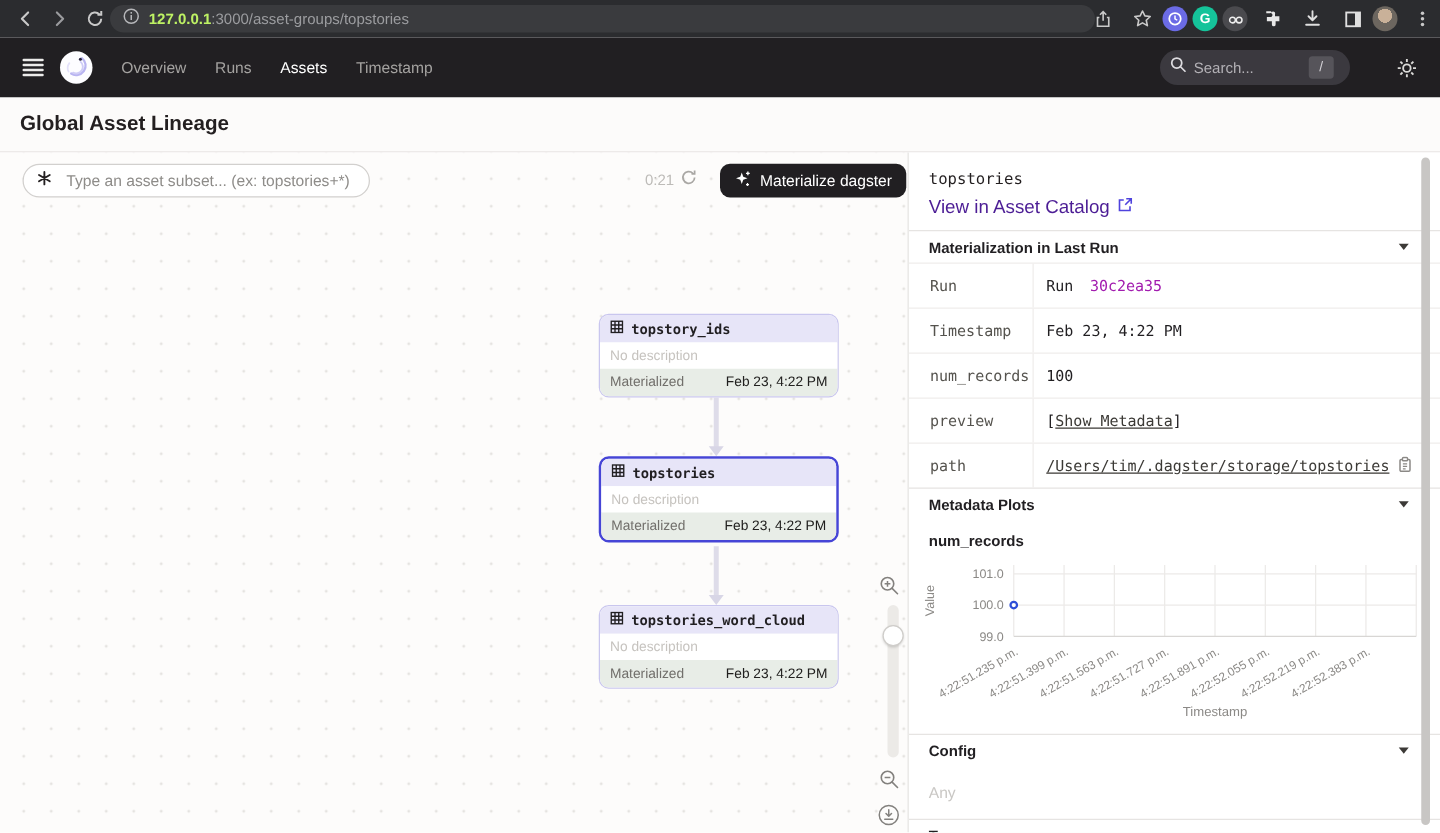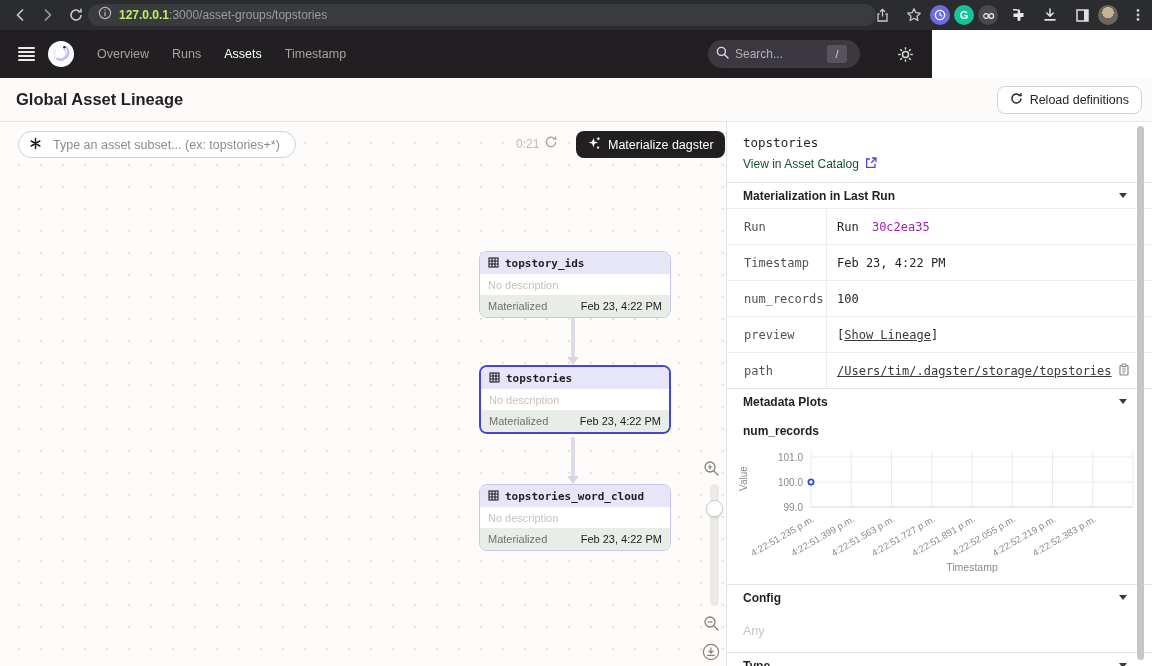--- a/index.html
+++ b/index.html
@@ -11,21 +11,21 @@
   .browser{position:absolute;top:0;left:0;width:1152px;height:30px;background:#2B2C2F;display:flex;align-items:center}
   .b-ic{width:24px;height:24px;display:flex;align-items:center;justify-content:center;margin-left:4px}
   .urlbar{position:absolute;left:88px;top:4px;width:788px;height:22px;background:#3A3B3E;border-radius:12px;display:flex;align-items:center;padding:0 10px;gap:7px}
   .url{font-size:12px;color:#9C9DA0;white-space:nowrap}
   .url b{color:#bef264;font-weight:bold}
   .b-right{position:absolute;right:2px;top:0;height:30px;display:flex;align-items:center;gap:4px}
   .extdot{width:20px;height:20px;border-radius:50%;display:flex;align-items:center;justify-content:center;font-size:11px;font-weight:bold;color:#fff}
   .avatar{width:20px;height:20px;border-radius:50%;background:radial-gradient(circle at 50% 38%,#C9B199 0 35%,#6C665F 36% 100%)}
 
   
-  .appnav{position:absolute;top:30px;left:0;width:932px;height:48px;background:#211F22;display:flex;align-items:center}
+  .appnav{position:absolute;top:30px;left:0;width:1152px;height:48px;background:#211F22;display:flex;align-items:center}
   .burger{margin-left:18px;display:flex;flex-direction:column;gap:2px;cursor:pointer}
   .burger span{display:block;width:17px;height:2px;background:#ECEBEA;border-radius:1px}
   .logo{margin-left:12px;width:28px;height:28px}
   .navlinks{display:flex;align-items:center;gap:23px;margin-left:22px}
   .navlink{font-size:12.5px;color:#A4A2A0;cursor:pointer}
   .navlink.active{color:#FFFFFF;font-weight:normal}
   .searchpill{position:absolute;right:72px;top:10px;width:152px;height:28px;background:#3B393F;border-radius:14px;display:flex;align-items:center;padding:0 8px;gap:6px}
   .searchpill input{background:transparent;border:none;outline:none;color:#D8D6DA;font-size:12px;width:86px;font-family:"Liberation Sans",sans-serif}
   .searchpill input::placeholder{color:#B3B1B6}
   .slash{width:20px;height:18px;background:#56545A;border-radius:3px;color:#D3D1D6;font-size:11px;display:flex;align-items:center;justify-content:center}
@@ -57,21 +57,21 @@
   .edge:after{content:"";position:absolute;left:-4px;bottom:-7px;border:6px solid transparent;border-top:8px solid #D8D6E6;border-bottom:none}
 
   .zoomctl{position:absolute;right:6px}
   .slider-track{position:absolute;left:710px;top:362px;width:9px;height:122px;background:#ECEAE7;border-radius:5px}
   .slider-handle{position:absolute;left:706px;top:378px;width:17px;height:17px;border-radius:50%;background:#fff;border:1px solid #CFCDCA;box-shadow:0 1px 2px rgba(0,0,0,.15)}
 
   
   .detail{position:absolute;top:122px;left:726px;width:426px;height:544px;background:#fff;border-left:1px solid #E5E3E1;overflow:hidden}
   .dp-head{padding:13px 16px 10px}
   .asset-name{font-family:"DejaVu Sans Mono",monospace;font-size:12.5px;color:#231F20;margin-bottom:7px}
-  .cat-link{font-size:12px;color:#14532d;display:flex;align-items:flex-start;gap:6px;cursor:pointer}
+  .cat-link{font-size:15px;color:#4c1d95;display:flex;align-items:flex-start;gap:6px;cursor:pointer}
   .sec-hdr{height:26px;border-top:1px solid #E6E4E2;display:flex;align-items:center;justify-content:space-between;padding:0 25px 0 16px;cursor:pointer}
   .sec-hdr .t{font-size:12px;font-weight:bold;color:#211F22}
   .caret{width:0;height:0;border-left:4.5px solid transparent;border-right:4.5px solid transparent;border-top:5.5px solid #3C3A37}
   .kv-row{height:36px;border-top:1px solid #EFEDEB;display:flex;align-items:stretch;font-family:"DejaVu Sans Mono",monospace;font-size:12px}
   .kv-label{width:99px;padding-left:17px;color:#55534E;display:flex;align-items:center}
   .kv-value{flex:1;border-left:1px solid #EFEDEB;padding-left:10px;display:flex;align-items:center;gap:6px;color:#211F22;border-right:1px solid #EFEDEB;margin-right:8px}
   .runlink{color:#a21caf;cursor:pointer}
   .ulink{text-decoration:underline;color:#3B3935;cursor:pointer}
   .plotname{padding:10px 16px 2px;font-size:12px;font-weight:bold;color:#211F22}
   .chartwrap{padding:0 0 0 6px}
@@ -199,29 +199,20 @@
         <g stroke="#DAD9D7" stroke-width="1.5" fill="none">
           <circle cx="8.5" cy="8.5" r="3"></circle>
           <path d="M8.5 1.2v2.4M8.5 13.4v2.4M1.2 8.5h2.4M13.4 8.5h2.4M3.3 3.3l1.7 1.7M12 12l1.7 1.7M13.7 3.3 12 5M5 12l-1.7 1.7"></path>
         </g>
       </svg>
   </span>
 </div>
 
 <div class="pagehdr">
   <div class="ptitle">Global Asset Lineage</div>
-  <button class="reloadbtn">
-    <span>
-      <svg width="13" height="13">
-          <path d="M11 6.5a4.5 4.5 0 1 1-1.3-3.2" fill="none" stroke="#231F20" stroke-width="1.4"></path>
-          <path d="M11 1v2.6H8.4" fill="none" stroke="#231F20" stroke-width="1.4"></path>
-        </svg>
-    </span>
-    <span>Reload definitions</span>
-  </button>
 </div>
 
 <div class="graph">
   <div class="filterbox">
     <span>
       <svg width="13" height="13">
           <g stroke="#231F20" stroke-width="1.5" stroke-linecap="round">
             <path d="M6.5 1.5v10M2.2 4l8.6 5M10.8 4l-8.6 5"></path>
           </g>
         </svg>
@@ -355,21 +346,21 @@
     <div class="kv-value">Feb 23, 4:22 PM</div>
   </div>
   <div class="kv-row">
     <div class="kv-label">num_records</div>
     <div class="kv-value">100</div>
   </div>
   <div class="kv-row">
     <div class="kv-label">preview</div>
     <div class="kv-value" style="gap:0">
         <span>[</span>
-        <span class="ulink">Show Lineage</span>
+        <span class="ulink">Show Metadata</span>
         <span>]</span>
       </div>
   </div>
   <div class="kv-row">
     <div class="kv-label">path</div>
     <div class="kv-value">
         <span class="ulink">/Users/tim/.dagster/storage/topstories</span>
       <span>
         <svg width="12" height="13">
             <rect x="2" y="2.5" width="8" height="9.5" rx="1" fill="none" stroke="#8B8986" stroke-width="1.2"></rect>

